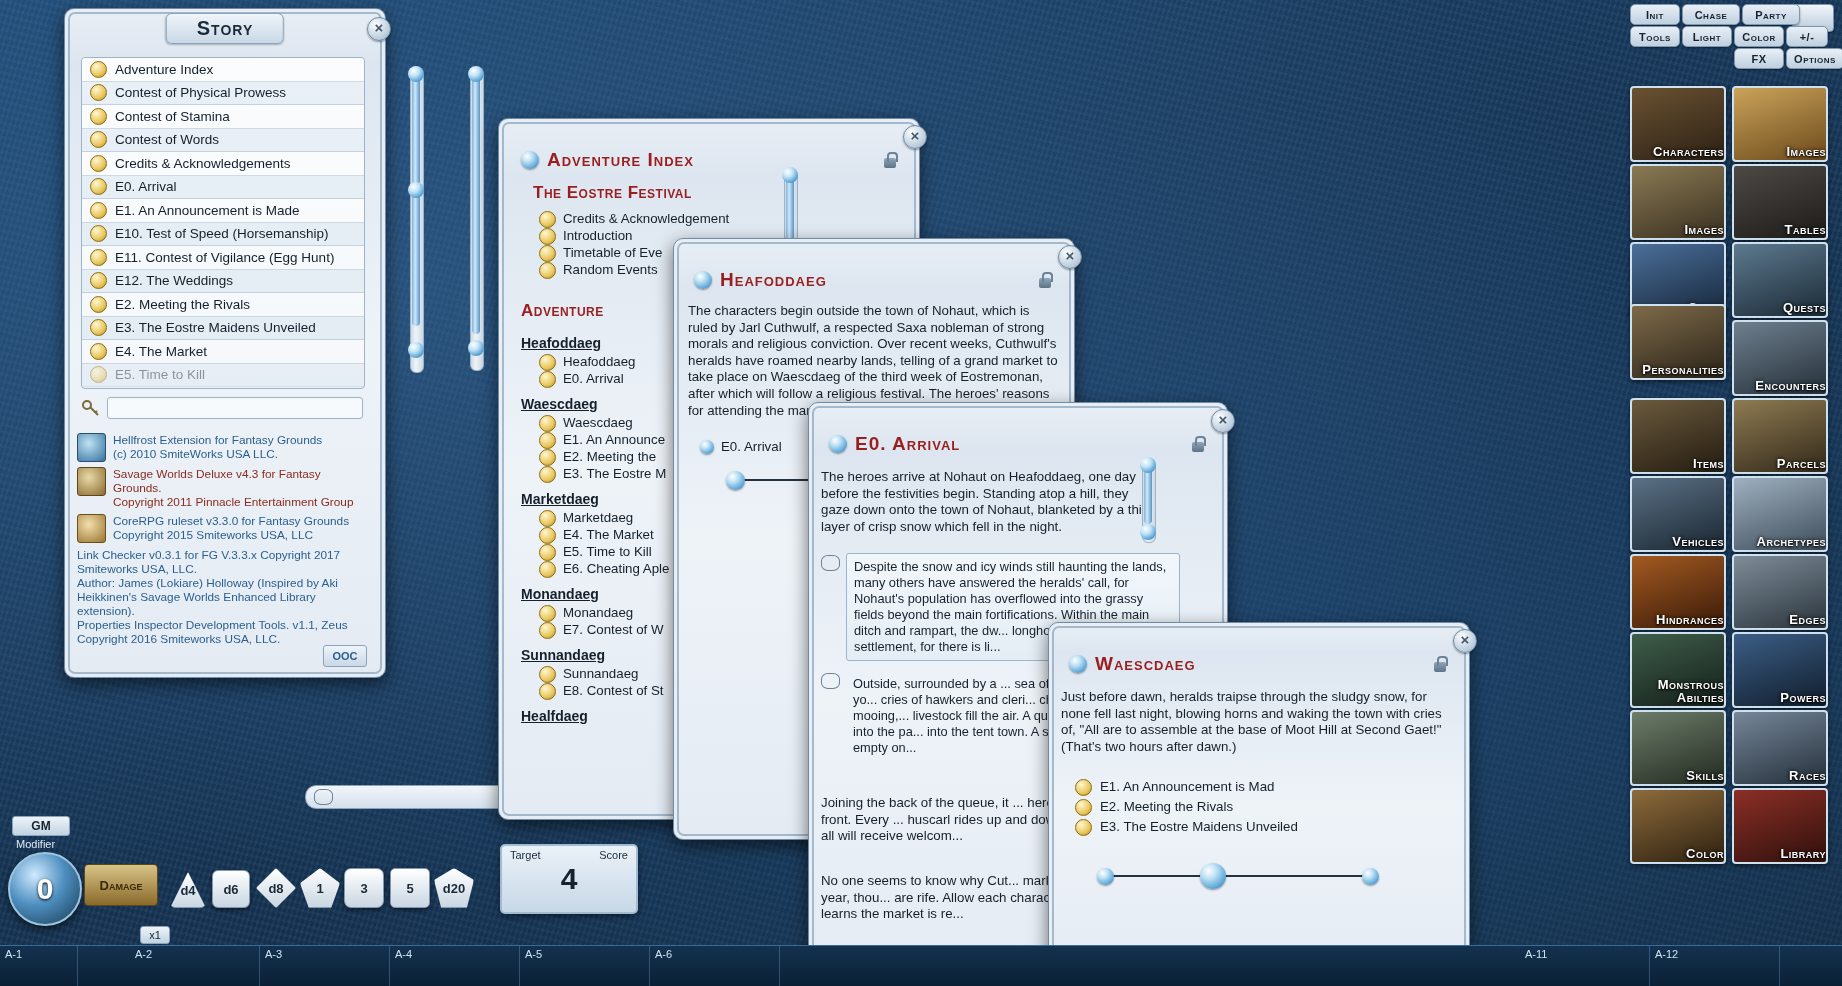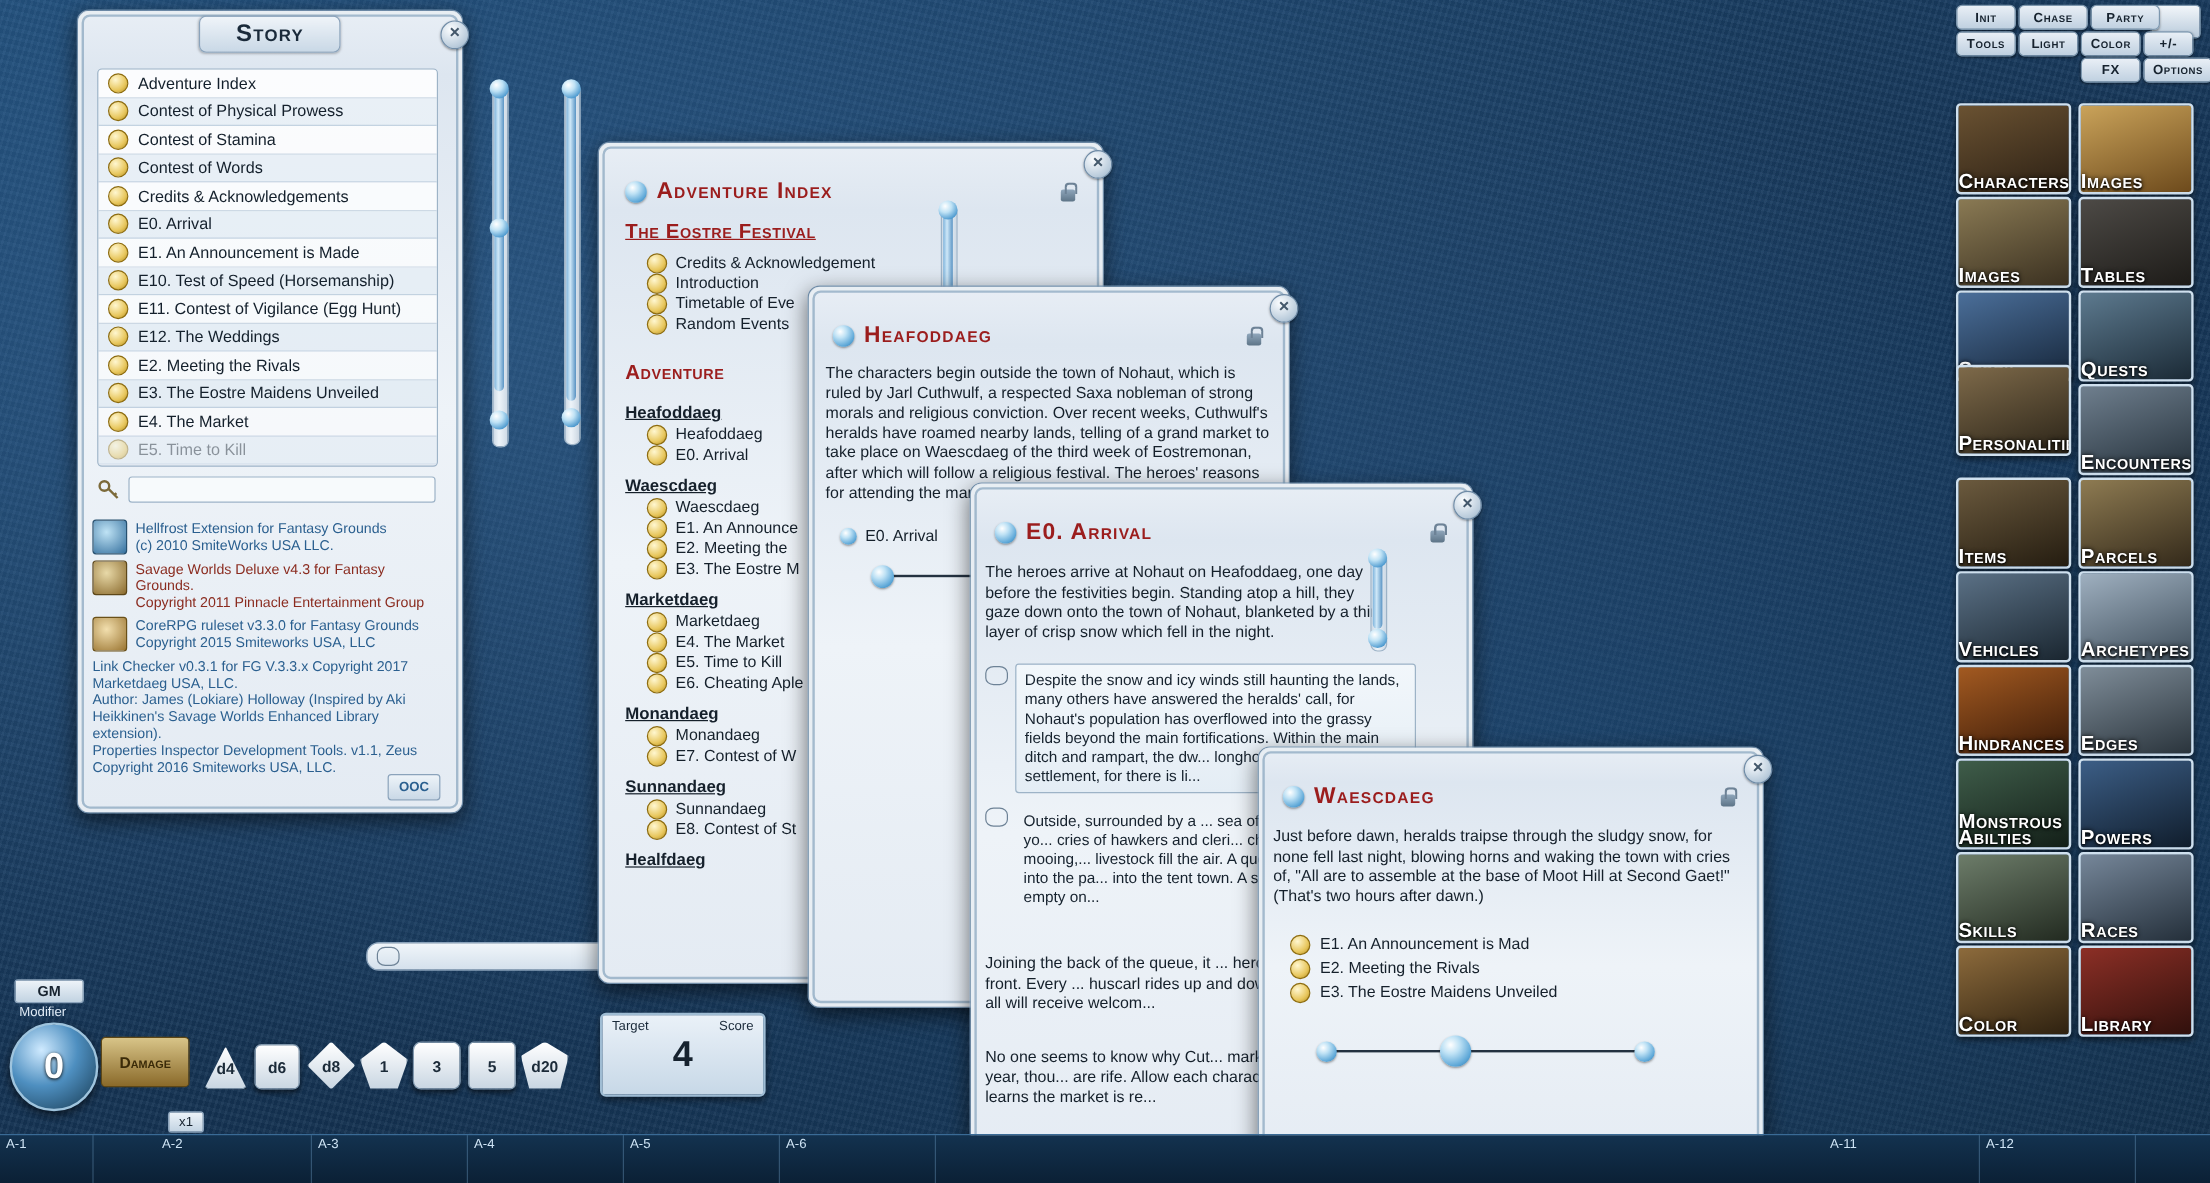--- a/index.html
+++ b/index.html
@@ -67,22 +67,22 @@
   .bubble{width:17px;height:14px;border-radius:7px/6px;border:1.5px solid #6d8296;flex:0 0 auto;margin-top:2px;}
   
   .tb-btn{position:absolute;border-radius:5px;
     background:linear-gradient(180deg,#e9eff6,#bfd0e0);
     border:1px solid #7d97ae;color:#16222e;font-variant:small-caps;font-weight:bold;
     font-size:11px;display:flex;align-items:center;justify-content:center;cursor:pointer;
     box-shadow:0 1px 2px rgba(0,0,0,.4);letter-spacing:.5px;}
   .side-tile{position:absolute;width:92px;height:72px;border-radius:4px;
     border:2px solid #cfe0ee;box-shadow:0 2px 5px rgba(0,0,0,.55);
     overflow:hidden;cursor:pointer;}
-  .side-tile .lbl{position:absolute;left:0;right:0;bottom:2px;text-align:left;
-    font-variant:small-caps;font-weight:bold;font-size:17px;color:#fff;
+  .side-tile .lbl{position:absolute;left:0;right:0;bottom:2px;text-align:right;
+    font-variant:small-caps;font-weight:bold;font-size:13px;color:#fff;
     text-shadow:0 0 4px #000,0 1px 2px #000;letter-spacing:.5px;line-height:13px;}
   
   .botbar{position:absolute;left:0;bottom:0;width:1842px;height:40px;
     background:linear-gradient(180deg,#13324f,#0b2035);border-top:1px solid #3a6b96;margin-top:25px;}
   .botslot{position:absolute;bottom:0;height:40px;border-right:1px solid rgba(120,170,210,.35);
     color:#cfe4f5;font-size:11px;padding:2px 5px;box-sizing:border-box;}
   .die{position:absolute;background:linear-gradient(180deg,#ffffff,#c9d6e2);
     border:1px solid #8198ad;color:#1b2a38;font-weight:bold;font-size:13px;
     display:flex;align-items:center;justify-content:center;box-shadow:0 2px 4px rgba(0,0,0,.5);cursor:pointer;}
   .credit{font-size:11.8px;line-height:14px;}
@@ -195,21 +195,21 @@
     </div>
     <div style="display:flex;gap:7px;margin-bottom:5px;">
       <div style="width:27px;height:27px;border-radius:3px;background:radial-gradient(circle at 40% 35%,#f2dfae,#9a7430);border:1px solid #6a5018;flex:0 0 auto;"></div>
       <div class="credit" style="color:#2a5f8f;">
         <div>CoreRPG ruleset v3.3.0 for Fantasy Grounds</div>
         <div>Copyright 2015 Smiteworks USA, LLC</div>
       </div>
     </div>
     <div class="credit" style="color:#2a5f8f;">
       <div>Link Checker v0.3.1 for FG V.3.3.x Copyright 2017</div>
-      <div>Marketdaeg USA, LLC.</div>
+      <div>Smiteworks USA, LLC.</div>
       <div>Author: James (Lokiare) Holloway (Inspired by Aki</div>
       <div>Heikkinen's Savage Worlds Enhanced Library extension).</div>
       <div>Properties Inspector Development Tools. v1.1, Zeus</div>
       <div>Copyright 2016 Smiteworks USA, LLC.</div>
     </div>
   </div>
 
   <div style="position:absolute;right:18px;top:636px;width:42px;height:20px;border:1px solid #8ba3bb;border-radius:3px;background:linear-gradient(180deg,#eef4f9,#c9d8e6);font-size:11px;font-weight:bold;color:#2a5f8f;display:flex;align-items:center;justify-content:center;">OOC</div>
 </div>
 
@@ -222,21 +222,21 @@
 <div class="win" style="left:498px;top:118px;width:420px;height:700px;">
   <div class="frame"></div>
   <div class="closebtn" style="right:-8px;top:6px;">×</div>
   <div class="lockicon" style="right:22px;top:32px;"></div>
 
   <div class="winhead" style="position:absolute;left:22px;top:28px;">
     <span class="bluedot"></span>
     <span class="ttl">Adventure Index</span>
   </div>
 
-  <div class="secthead" style="position:absolute;left:22px;top:64px;text-decoration:underline;">The Eostre Festival</div>
+  <div class="secthead" style="position:absolute;left:34px;top:64px;">The Eostre Festival</div>
 
   <div style="position:absolute;left:40px;top:92px;width:300px;">
     <div style="display:flex;align-items:center;gap:7px;height:17px;">
         <span class="storyicon"></span>
         <span class="textline">Credits &amp; Acknowledgement</span>
       </div>
     <div style="display:flex;align-items:center;gap:7px;height:17px;">
         <span class="storyicon"></span>
         <span class="textline">Introduction</span>
       </div>

